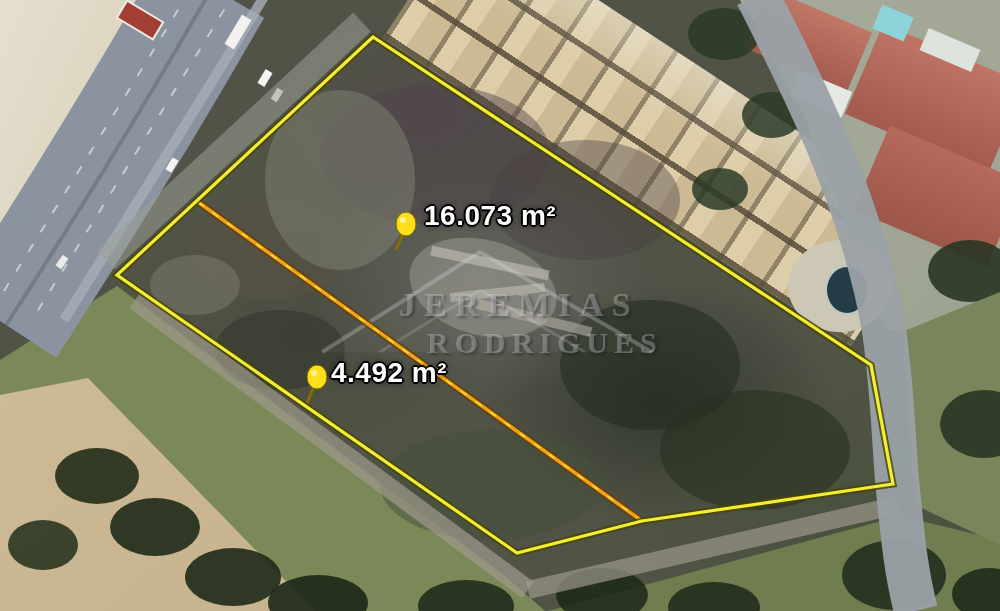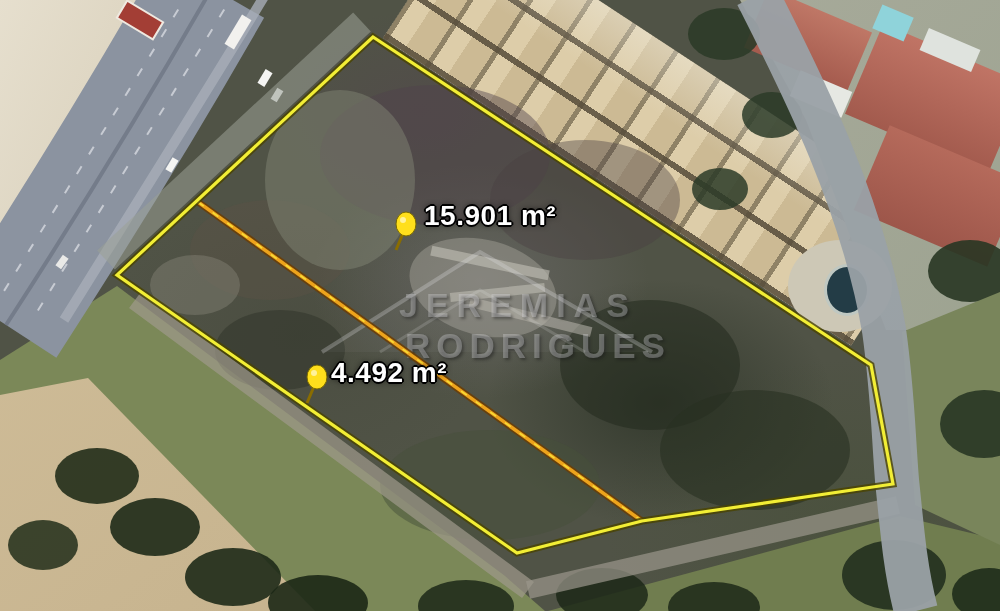--- a/index.html
+++ b/index.html
@@ -22,24 +22,24 @@
   
   #condos{left:383px;top:-112px;width:560px;height:150px;
     transform:rotate(33.3deg);transform-origin:0% 100%;
     background:
       linear-gradient(180deg, rgba(242,240,230,.38), rgba(0,0,0,0) 42%),
       repeating-linear-gradient(0deg, rgba(86,76,58,.85) 0 6px, rgba(0,0,0,0) 6px 50px),
       repeating-linear-gradient(90deg, #8f8266 0 5px, #ddcda9 5px 24px, #ccba94 24px 50px);}
   #housesBase{left:0;top:0;width:1000px;height:611px;
     clip-path:polygon(740px 0,1000px 0,1000px 330px,886px 330px,806px 120px);
     background:linear-gradient(135deg,#b2b2a4,#99a08d);}
-  .wm{position:absolute;color:rgba(236,236,242,.30);font-family:Liberation Sans, sans-serif;
+  .wm{position:absolute;color:rgba(236,236,242,.30);font-family:Liberation Serif, serif;
       font-weight:700;text-shadow:2px 2px 3px rgba(25,25,25,.45);}
   #wm1{left:399px;top:286px;font-size:34px;letter-spacing:8px;}
-  #wm2{left:405px;top:326px;font-size:35px;letter-spacing:6px;}
+  #wm2{left:427px;top:326px;font-size:30px;letter-spacing:6px;}
   .m-label{position:absolute;color:#ffffff;font-weight:700;font-size:28px;letter-spacing:.5px;
     text-shadow:2px 0 0 #000,-2px 0 0 #000,0 2px 0 #000,0 -2px 0 #000,
       1px 1px 0 #000,-1px -1px 0 #000,1px -1px 0 #000,-1px 1px 0 #000,0 0 6px rgba(0,0,0,.9);}
   #label1{left:424px;top:200px;}
   #label2{left:331px;top:357px;}
   svg{position:absolute;left:0;top:0;}
 </style>
 </head>
 <body>
 
@@ -173,16 +173,16 @@
       <ellipse cx="10" cy="-26" rx="10" ry="12" fill="#ffdf1c" stroke="#7a6a00" stroke-width="1"></ellipse>
       <circle cx="7" cy="-30" r="3" fill="rgba(255,255,240,.6)"></circle>
     </g>
     <g transform="translate(307,403)">
       <path d="M0,0 L8,-19" stroke="#8a6d00" stroke-width="3" fill="none"></path>
       <ellipse cx="10" cy="-26" rx="10" ry="12" fill="#ffdf1c" stroke="#7a6a00" stroke-width="1"></ellipse>
       <circle cx="7" cy="-30" r="3" fill="rgba(255,255,240,.6)"></circle>
     </g>
   </svg>
 
-  <div class="m-label" id="label1">15.901 m²</div>
+  <div class="m-label" id="label1">16.073 m²</div>
   <div class="m-label" id="label2">4.492 m²</div>
 
 </div>
 
 </body></html>

